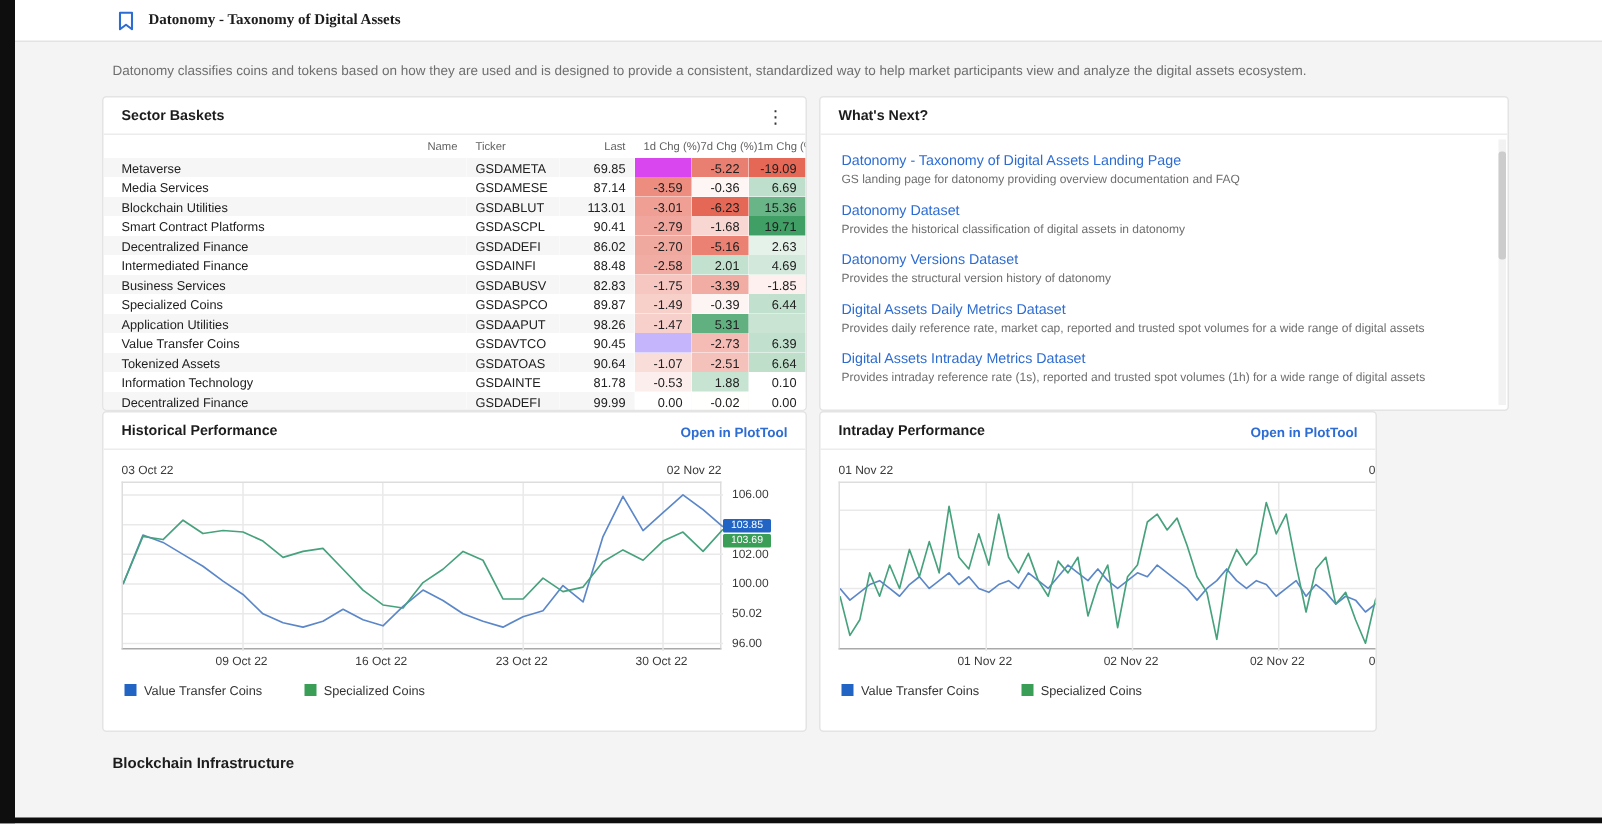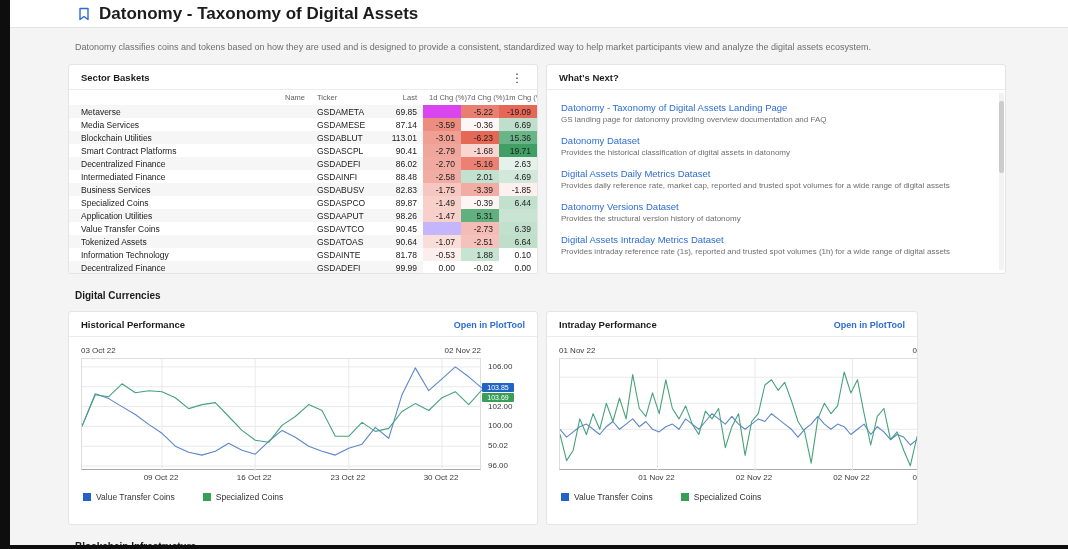--- a/index.html
+++ b/index.html
@@ -9,21 +9,21 @@
     background:#f4f4f4; font-family:"Liberation Sans", sans-serif; color:#1a1a1a;
   }
   .frame-left { position:absolute; left:0; top:0; width:10px; height:549px; background:#0e0e0e; z-index:60; }
   .frame-bottom { position:absolute; left:0; bottom:0; width:1068px; height:4px; background:#0e0e0e; z-index:60; }
 
   .topbar {
     position:absolute; top:0; left:0; right:0; height:28px; background:#fff;
     border-bottom:1px solid #e3e3e3; display:flex; align-items:center; gap:9px;
     padding-left:78px; z-index:10;
   }
-  .topbar h1 { margin:0; font-size:17px; font-weight:bold; color:#1c1c1c; }
+  .topbar h1 { margin:0; font-size:10px; font-weight:bold; color:#1c1c1c;font-family:Liberation Serif, serif; }
   .bm-icon { display:inline-flex; }
 
   .page { position:absolute; top:28px; left:0; right:0; padding:10px 0 0 68px; }
   .desc { font-size:9px; color:#6e6e6e; margin:4px 0 12px 7px; }
 
   .row { display:flex; gap:8px; }
   .card { background:#fff; border:1px solid #e4e4e4; border-radius:3px; }
   .card-head { display:flex; justify-content:space-between; align-items:center;
     padding:7px 12px 6px; border-bottom:1px solid #ececec; }
   .card-head h3 { margin:0; font-size:9.5px; font-weight:bold; color:#1c1c1c; }
@@ -229,39 +229,38 @@
       <div class="wn-list" id="wn-list">
           <div class="wn-item">
             <a href="#">Datonomy - Taxonomy of Digital Assets Landing Page</a>
             <p>GS landing page for datonomy providing overview documentation and FAQ</p>
           </div>
           <div class="wn-item">
             <a href="#">Datonomy Dataset</a>
             <p>Provides the historical classification of digital assets in datonomy</p>
           </div>
           <div class="wn-item">
+            <a href="#">Datonomy Versions Dataset</a>
+            <p>Provides the structural version history of datonomy</p>
+          </div>
+          <div class="wn-item">
             <a href="#">Digital Assets Daily Metrics Dataset</a>
             <p>Provides daily reference rate, market cap, reported and trusted spot volumes for a wide range of digital assets</p>
-          </div>
-          <div class="wn-item">
-            <a href="#">Datonomy Versions Dataset</a>
-            <p>Provides the structural version history of datonomy</p>
           </div>
           <div class="wn-item">
             <a href="#">Digital Assets Intraday Metrics Dataset</a>
             <p>Provides intraday reference rate (1s), reported and trusted spot volumes (1h) for a wide range of digital assets</p>
           </div>
         </div>
       <div class="wn-scrollbar">
         <div class="wn-thumb"></div>
       </div>
     </aside>
   </div>
 
-  <h2 class="section-h">Digital Currencies</h2>
 
   <div class="row" id="charts-row">
   <section class="card chart-card">
     <div class="card-head">
       <h3 class="chart-title">Historical Performance</h3>
       <a href="#" class="plot-link">Open in PlotTool</a>
     </div>
     <div class="chart-body">
       <div class="date-row" style="width: 400px;">
         <span class="d-start">03 Oct 22</span>

